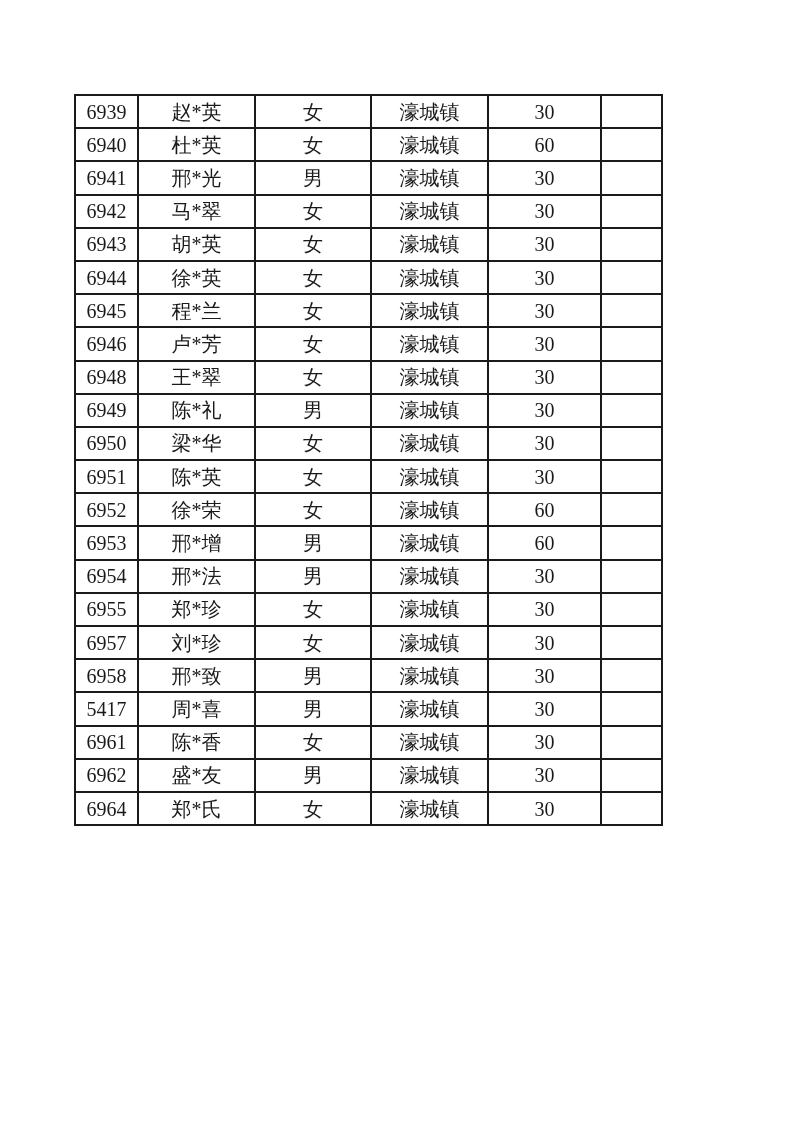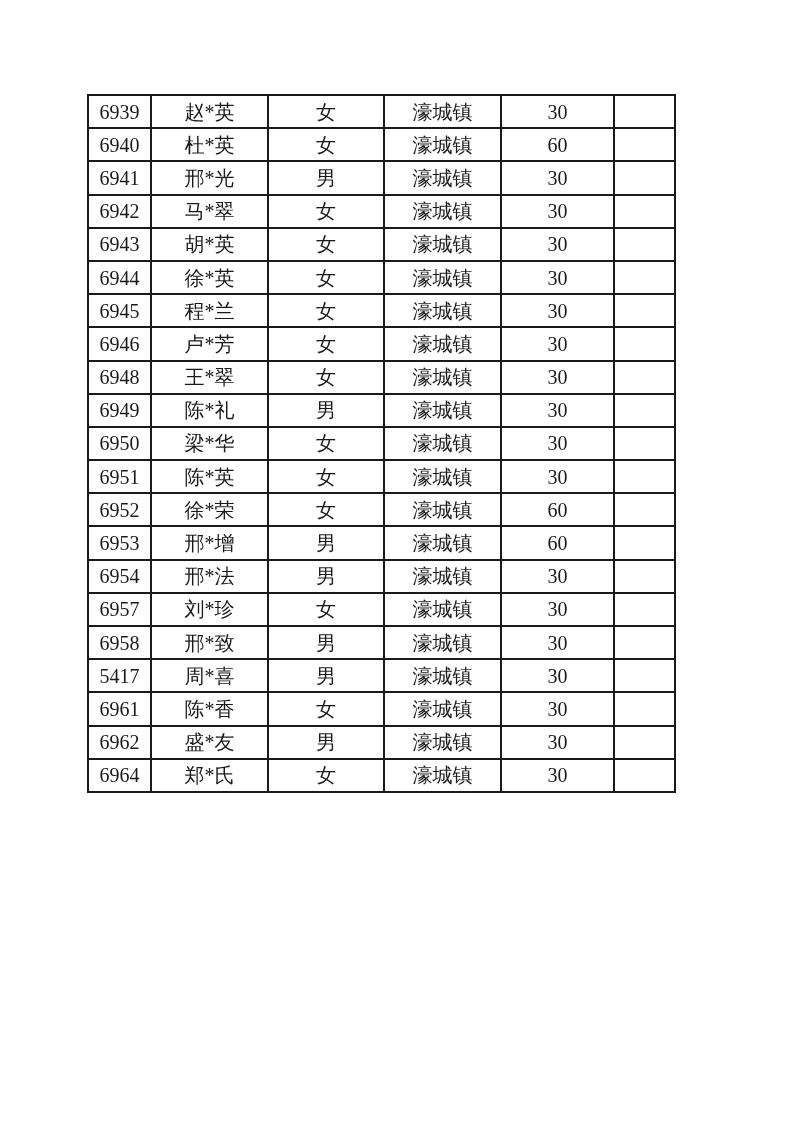--- a/index.html
+++ b/index.html
@@ -15,21 +15,21 @@
     color: #1a1a1a;
     overflow: hidden;
   }
   .page {
     position: absolute;
     inset: 0;
     background: #ffffff;
   }
   table.records-table {
     position: absolute;
-    left: 87px;
+    left: 74px;
     top: 94px;
     border-collapse: collapse;
     table-layout: fixed;
     border: 2px solid #1a1a1a;
   }
   table.records-table td {
     border: 2px solid #1a1a1a;
     height: 31.2px;
     padding: 0;
     text-align: center;
@@ -190,20 +190,28 @@
 
   <tr>
     <td>6954</td>
     <td>邢*法</td>
     <td>男</td>
     <td>濠城镇</td>
     <td>30</td>
     <td></td>
   </tr>
 
+  <tr>
+    <td>6955</td>
+    <td>郑*珍</td>
+    <td>女</td>
+    <td>濠城镇</td>
+    <td>30</td>
+    <td></td>
+  </tr>
 
 
   <tr>
     <td>6957</td>
     <td>刘*珍</td>
     <td>女</td>
     <td>濠城镇</td>
     <td>30</td>
     <td></td>
   </tr>

